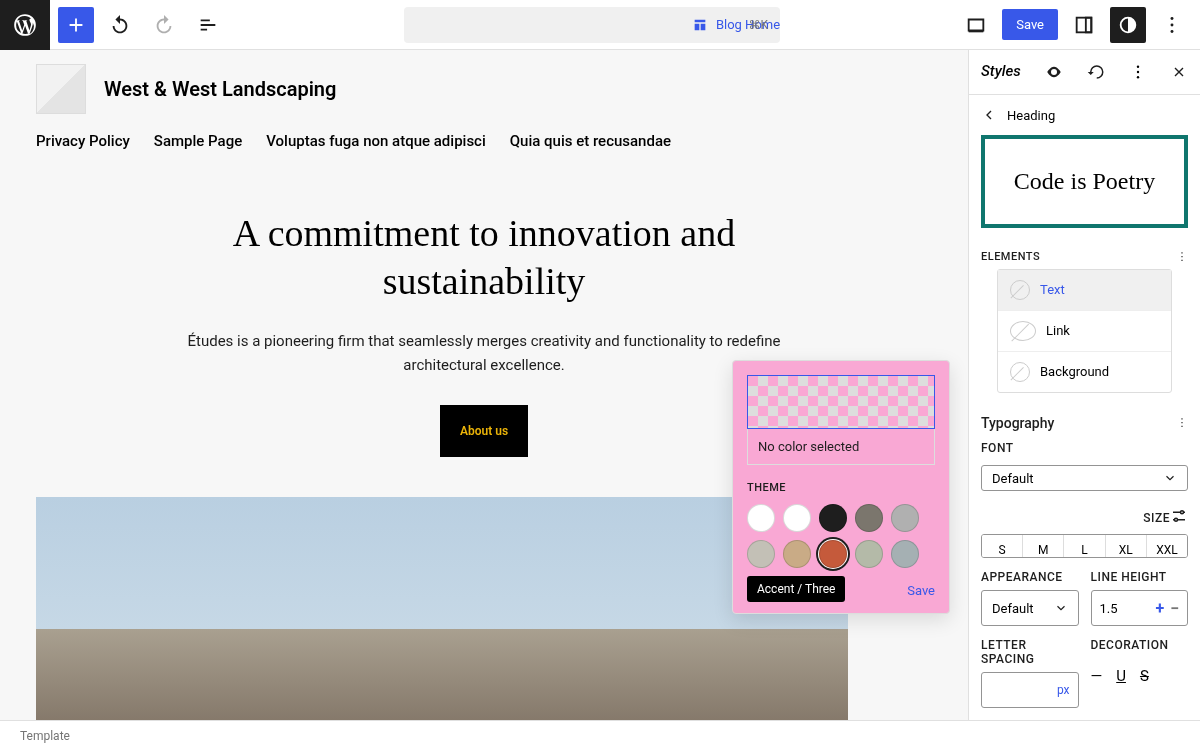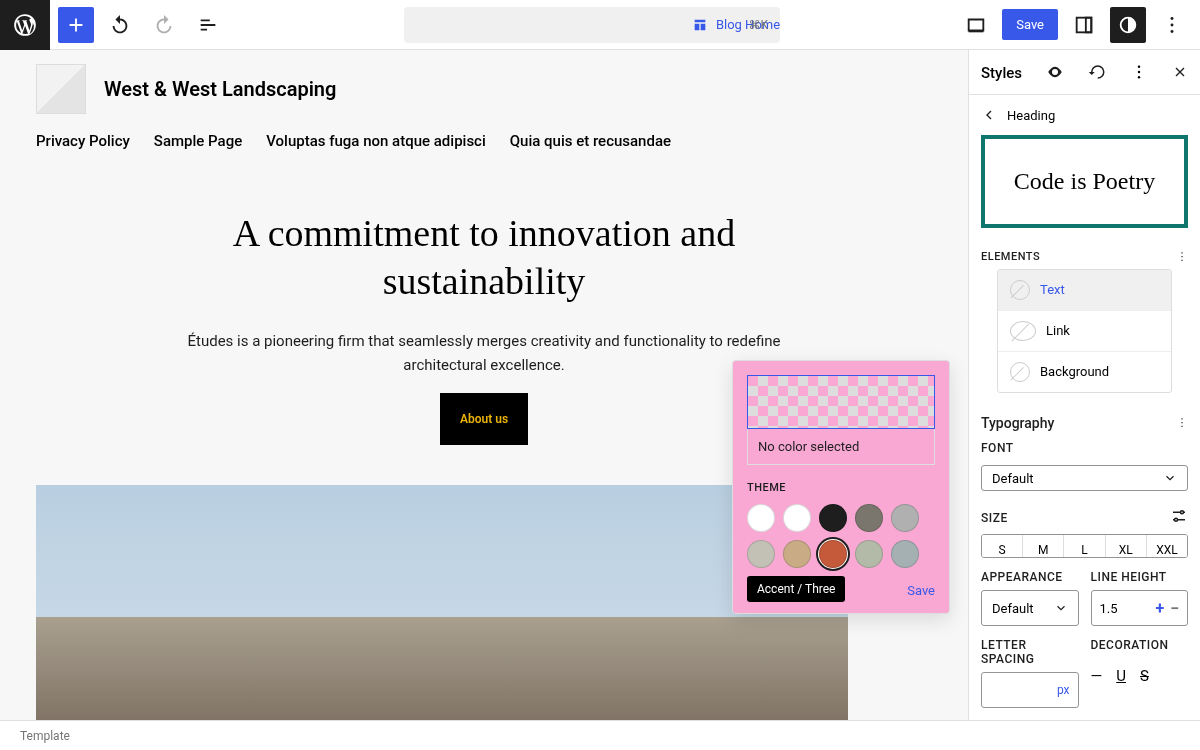--- a/index.html
+++ b/index.html
@@ -21,21 +21,21 @@
 
   
   .workspace { flex: 1; display: flex; min-height: 0; }
   .canvas { flex: 1; background: #f7f7f7; padding: 14px 36px; overflow: hidden; position: relative; }
   .site-header { display: flex; align-items: center; gap: 18px; margin-bottom: 18px; }
   .site-logo-ph { width: 50px; height: 50px; background: linear-gradient(135deg,#f2f2f2 50%,#e4e4e4 50%); border:1px solid #ddd; }
   .site-title { font-size: 20px; font-weight: 600; }
   .site-nav { display: flex; gap: 24px; font-size: 15px; font-weight: 500; margin-bottom: 60px; }
   .hero { text-align: center; margin: 0 auto 40px; max-width: 640px; }
   .hero h1 { font-family: Georgia, serif; font-weight: 400; font-size: 38px; line-height: 1.25; margin-bottom: 24px; }
-  .hero p { font-size: 15px; color: #1e1e1e; margin-bottom: 16px; line-height: 1.6; }
+  .hero p { font-size: 15px; color: #1e1e1e; margin-bottom: 28px; line-height: 1.6; }
   .hero .cta { background:#000; color:#eab308; border:none; padding:19px 20px; font-size:12px; font-weight:600; cursor:pointer; }
   .hero-img { width: 812px; height: 240px; margin-top: 30px; background:
     linear-gradient(180deg, #b9cfe1 0%, #c6d8e6 55%, #a9a090 55%, #7f7264 100%);
     position: relative;
   }
 
   
   .popover { position: absolute; top: 310px; right: 18px; width: 218px; background: #f9a8d4; border: 1px solid #ddd; border-radius: 4px; box-shadow: 0 6px 20px rgba(0,0,0,.12); padding: 14px; }
   .color-preview { height: 54px; border: 1px solid #3858e9; position: relative;
     background-image:
@@ -48,21 +48,21 @@
   .popover-label { font-size: 11px; letter-spacing: .5px; text-transform: uppercase; color:#1e1e1e; margin: 16px 0 10px; font-weight:500; }
   .swatch-grid { display: flex; flex-wrap: wrap; gap: 8px; }
   .swatch { width: 28px; height: 28px; border-radius: 50%; border: 1px solid rgba(0,0,0,.15); cursor:pointer; }
   .swatch.active { box-shadow: 0 0 0 1px #fff, 0 0 0 3px #1e1e1e; }
   .tooltip { position:absolute; left:0; bottom:40px; background:#000; color:#fff; font-size:12px; padding:6px 10px; border-radius:3px; }
   .popover-footer { text-align:right; margin-top:12px; }
   .popover-footer a { color:#3858e9; font-size:13px; text-decoration:none; cursor:pointer; }
 
   
   .inspector { width: 232px; border-left: 1px solid #e0e0e0; display: flex; flex-direction: column; overflow-y:auto; font-size:13px; }
-  .insp-header { display:flex; align-items:flex-end; padding:12px 12px; gap:24px; border-bottom:1px solid #e0e0e0; }
+  .insp-header { display:flex; align-items:flex-start; padding:12px 12px; gap:24px; border-bottom:1px solid #e0e0e0;font-style:italic; }
   .insp-header .title { flex:1; font-size:15px; font-weight:500; }
   .insp-header .ico { width:20px; height:20px; display:flex; align-items:center; justify-content:center; cursor:pointer; }
   .insp-crumb { display:flex; align-items:center; gap:10px; padding:12px; font-size:13px; }
   .preview-box { margin: 0 12px 12px; border:4px solid #0f766e; height:126px; display:flex; align-items:center; justify-content:center; font-family: Georgia, serif; font-size:24px; }
   .section-head { display:flex; align-items:center; justify-content:space-between; padding: 10px 12px 6px; font-size:11px; letter-spacing:.5px; text-transform:uppercase; color:#1e1e1e; font-weight:500;}
   .section-head .dots { cursor:pointer; }
   .elem-list { margin: 0 28px 12px; border:1px solid #ddd; border-radius:3px; }
   .elem-row { display:flex; align-items:center; gap:10px; padding:10px 12px; border-bottom:1px solid #eee; cursor:pointer; }
   .elem-row:last-child { border-bottom:none; }
   .elem-row.active { background:#f0f0f0; color:#3858e9; }
@@ -78,21 +78,21 @@
   .two-col > div { flex:1; }
   .num-input { border:1px solid #949494; border-radius:3px; height:36px; display:flex; align-items:center; justify-content:space-between; padding:0 8px; }
   .num-input .pm { color:#3858e9; cursor:pointer; font-size:16px; font-weight:bold; }
   .num-input .minus { color:#757575; }
   .unit-input { border:1px solid #949494; border-radius:3px; height:36px; display:flex; align-items:center; justify-content:flex-end; padding:0 8px; color:#3858e9; font-size:12px; }
   .deco-row { display:flex; gap:14px; align-items:center; height:36px; }
   .deco-row span { cursor:pointer; font-size:15px; }
 
   .footer { height:30px; border-top:1px solid #e0e0e0; display:flex; align-items:center; padding:0 20px; font-size:12px; color:#757575; }
 
-  .size-head { display:flex; align-items:center; justify-content:space-between; padding:4px 12px 0;}
+  .size-head { display:flex; align-items:center; justify-content:flex-end; padding:4px 12px 0;}
   .sliders-ico { cursor:pointer; }
 </style>
 </head>
 <body>
 
 <div class="topbar">
   <div class="wp-logo">
     <svg viewBox="0 0 24 24">
         <path d="M12 2a10 10 0 100 20 10 10 0 000-20zm-8.2 10c0-1.2.26-2.3.72-3.3l3.9 10.7A8.2 8.2 0 013.8 12zm8.2 8.2c-.8 0-1.6-.12-2.34-.34l2.46-7.14 2.52 6.9c.2.05.4.1.6.14a8.2 8.2 0 01-3.24.44zm1.13-12.05c.5-.3.94-.04.94-.04-.04-.47-.75-.42-.75-.42s-1.07.08-1.76.08c-.65 0-1.74-.09-1.74-.09s-.7-.04-.75.43c0 0 .44-.3.9.03l1.3 3.57-1.83 5.48-3.04-9.05c.5-.3.94-.04.94-.04-.04-.47-.75-.42-.75-.42s-1.07.08-1.76.08h-.22A8.17 8.17 0 0112 3.8c2.14 0 4.09.83 5.54 2.18h-.1c-.8 0-1.37.7-1.37 1.45 0 .67.39 1.24.8 1.92.31.55.67 1.25.67 2.27 0 .7-.27 1.52-.63 2.66l-.82 2.74-2.96-8.87zm6.07 1.45a8.2 8.2 0 01-3.07 11l2.5-7.24c.47-1.17.62-2.1.62-2.94 0-.3-.02-.58-.05-.82z"></path>
       </svg>

